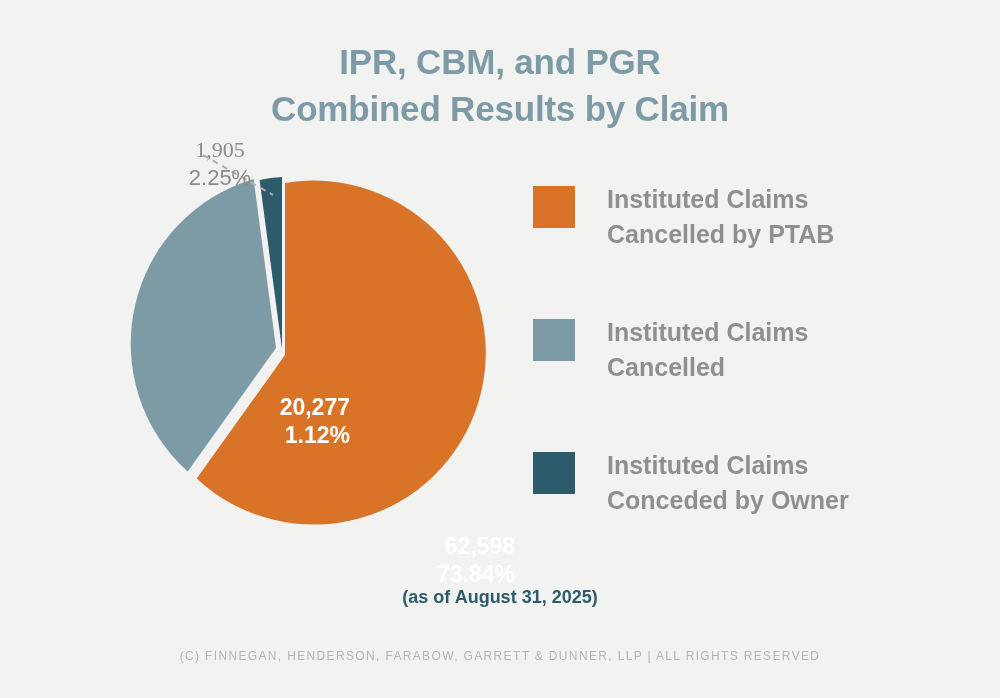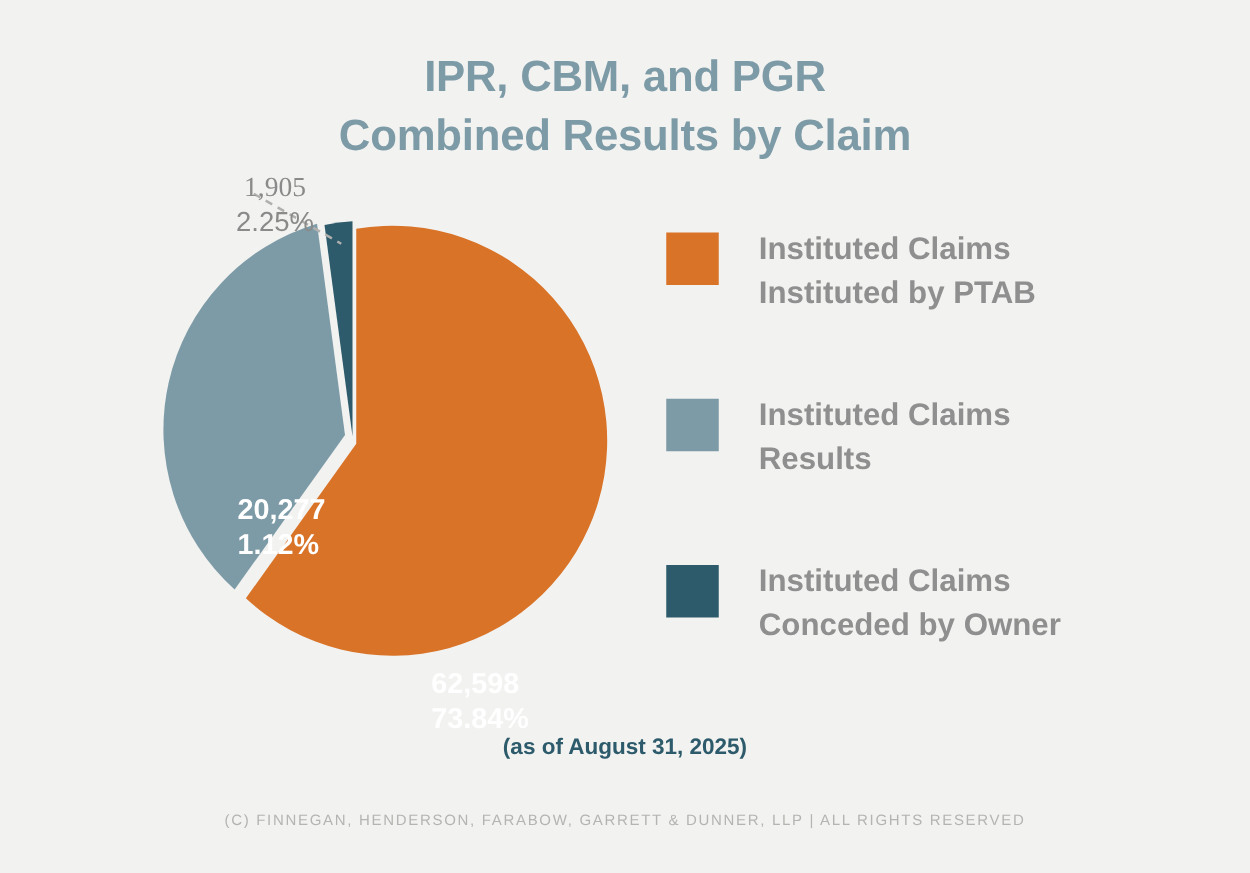--- a/index.html
+++ b/index.html
@@ -51,21 +51,21 @@
     top: 0;
   }
 
   
   .slice-label {
     position: absolute;
     color: #ffffff;
     font-size: 23px;
     font-weight: bold;
     line-height: 1.22;
-    text-align: left;
+    text-align: right;
     white-space: nowrap;
   }
   .slice-label .num { display: block; }
   .slice-label .pct { display: block; }
 
   .label-cancelled {
     left: 285px;
     top: 402px;
     width: 170px;
   }
@@ -189,29 +189,29 @@
     <span class="num">1,905</span>
     <span class="pct">2.25%</span>
   </div>
 
   <div class="legend">
 
     <div class="legend-item">
       <span class="legend-swatch" style="background:#d97328"></span>
       <span class="legend-text">
         <span>Instituted Claims</span>
-        <span class="l2">Instituted by PTAB</span>
+        <span class="l2">Cancelled by PTAB</span>
       </span>
     </div>
 
     <div class="legend-item">
       <span class="legend-swatch" style="background:#7d9ba7"></span>
       <span class="legend-text">
         <span>Instituted Claims</span>
-        <span class="l2">Results</span>
+        <span class="l2">Cancelled</span>
       </span>
     </div>
 
     <div class="legend-item">
       <span class="legend-swatch" style="background:#2d5b6b"></span>
       <span class="legend-text">
         <span>Instituted Claims</span>
         <span class="l2">Conceded by Owner</span>
       </span>
     </div>

